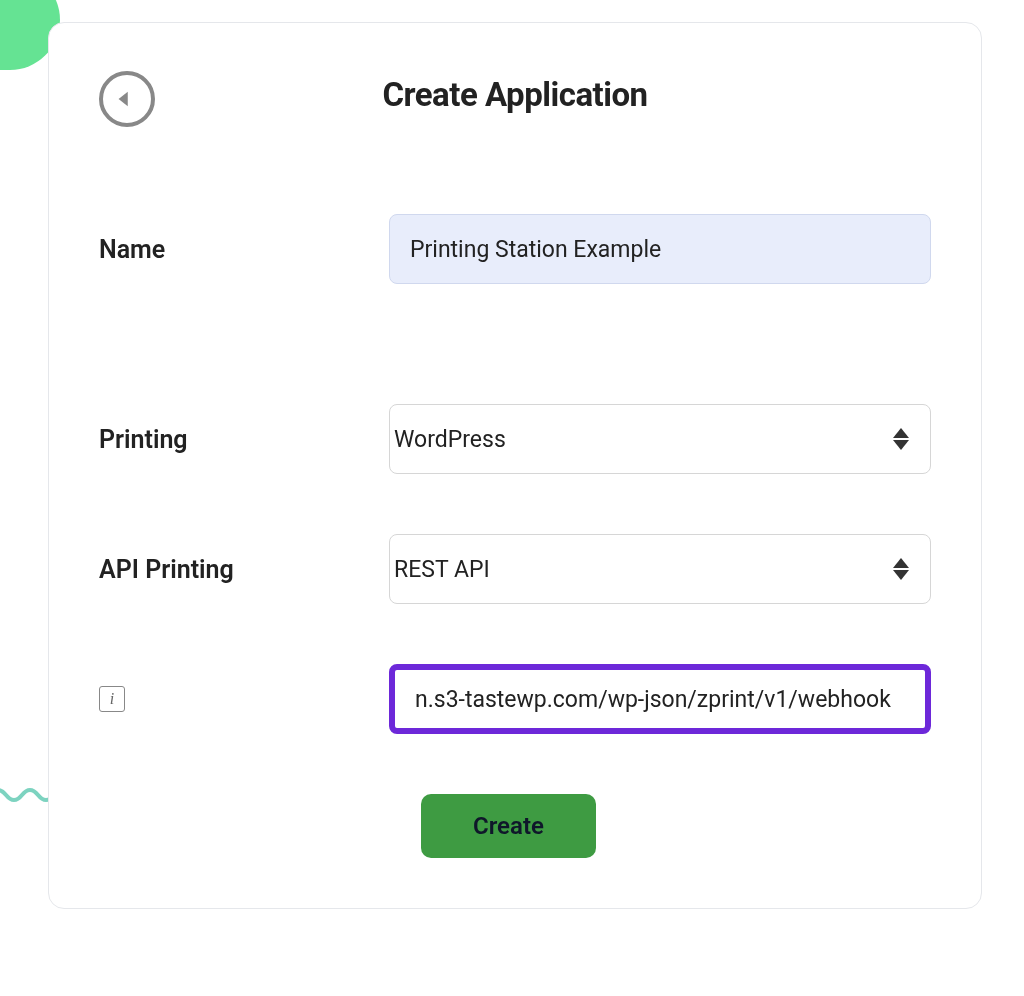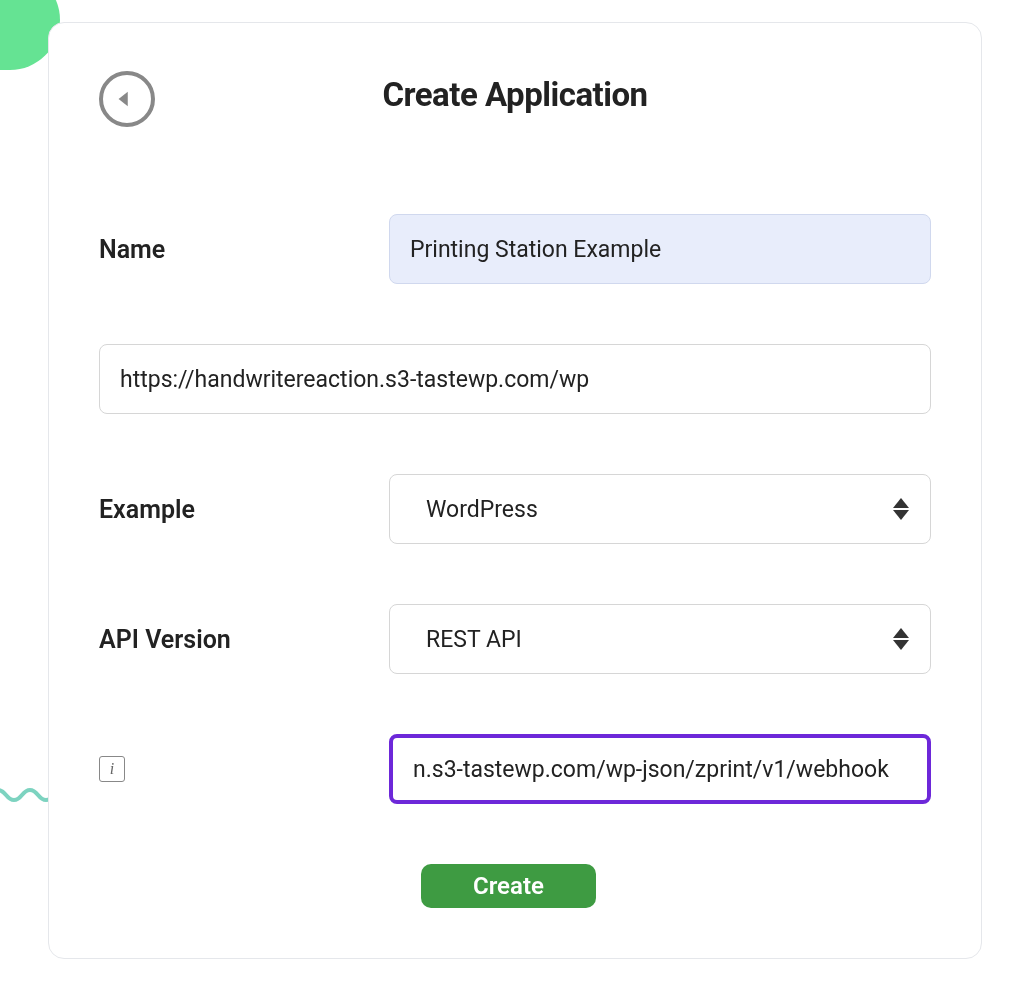--- a/index.html
+++ b/index.html
@@ -108,32 +108,32 @@
       color: #222222;
       font-family: inherit;
       background: #ffffff;
       outline: none;
     }
     .text-input.highlighted {
       background: #e8edfb;
       border-color: #d0d8ee;
     }
     .text-input.focused {
-      border: 4px solid #6d28d9;
+      border: 6px solid #6d28d9;
     }
     .select-wrapper {
       position: relative;
       width: 100%;
     }
     .select-input {
       width: 100%;
       height: 70px;
       border: 1px solid #d6d6d6;
       border-radius: 8px;
-      padding: 0 50px 0 36px;
+      padding: 0 50px 0 4px;
       font-size: 23px;
       color: #222222;
       font-family: inherit;
       background: #ffffff;
       appearance: none;
       -webkit-appearance: none;
       cursor: pointer;
       outline: none;
     }
     .select-arrows {
@@ -174,24 +174,24 @@
       color: #666666;
       font-weight: normal;
     }
     .button-row {
       display: flex;
       justify-content: flex-start;
       padding-left: 322px;
     }
     .create-button {
       background: #3e9b42;
-      color: #ffffff;
+      color: #0f172a;
       border: none;
       border-radius: 10px;
-      padding: 8px 52px;
+      padding: 18px 52px;
       font-size: 24px;
       font-weight: 600;
       cursor: pointer;
       font-family: inherit;
     }
   </style>
 </head>
 <body>
 
 <div class="bg-blob-top"></div>
@@ -210,42 +210,39 @@
   </div>
 
   <div class="form-row">
     <label class="form-label">Name</label>
     <div class="form-control">
       <input type="text" class="text-input highlighted" value="Printing Station Example" style="">
     </div>
   </div>
 
   <div class="form-row">
-    <div class="form-control">
-      <input type="text" class="text-input" value="https://handwritereaction.s3-tastewp.com/wp" style="">
-    </div>
-  </div>
-
-  <div class="form-row">
-    <label class="form-label">Example</label>
+  </div>
+
+  <div class="form-row">
+    <label class="form-label">Printing</label>
     <div class="form-control">
       <div class="select-wrapper">
         <select class="select-input">
           <option>WordPress</option>
         </select>
         <div class="select-arrows">
           <div class="arrow-up"></div>
           <div class="arrow-down"></div>
         </div>
       </div>
     </div>
   </div>
 
   <div class="form-row">
-    <label class="form-label">API Version</label>
+    <label class="form-label">API Printing</label>
     <div class="form-control">
       <div class="select-wrapper">
         <select class="select-input">
           <option>REST API</option>
         </select>
         <div class="select-arrows">
           <div class="arrow-up"></div>
           <div class="arrow-down"></div>
         </div>
       </div>

